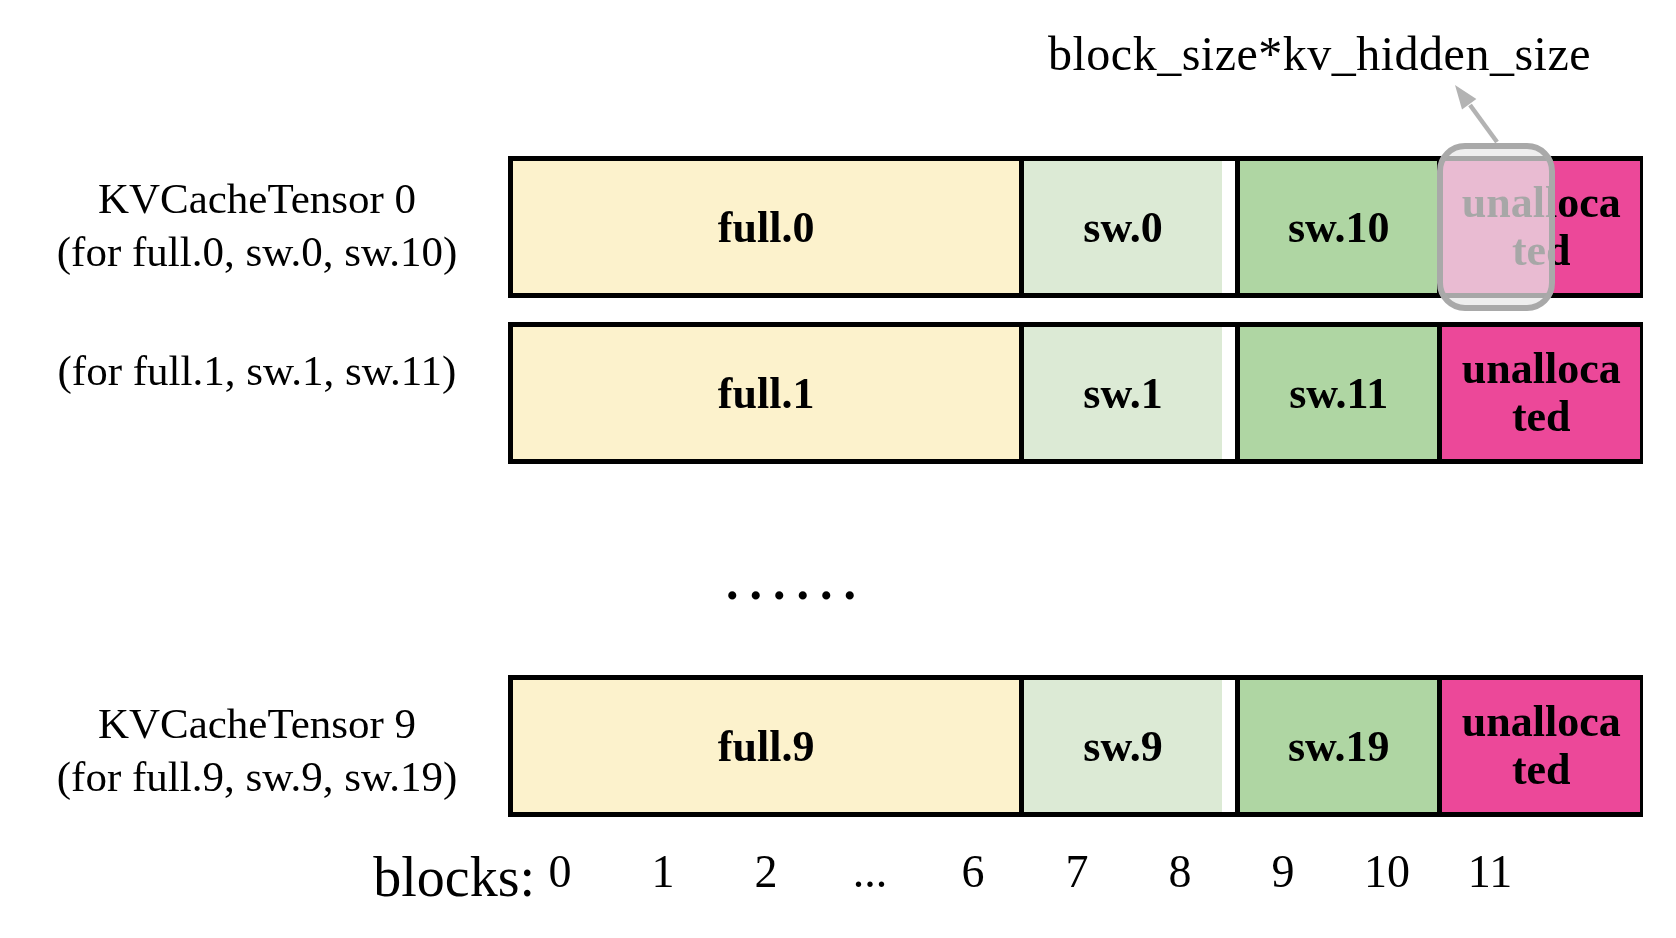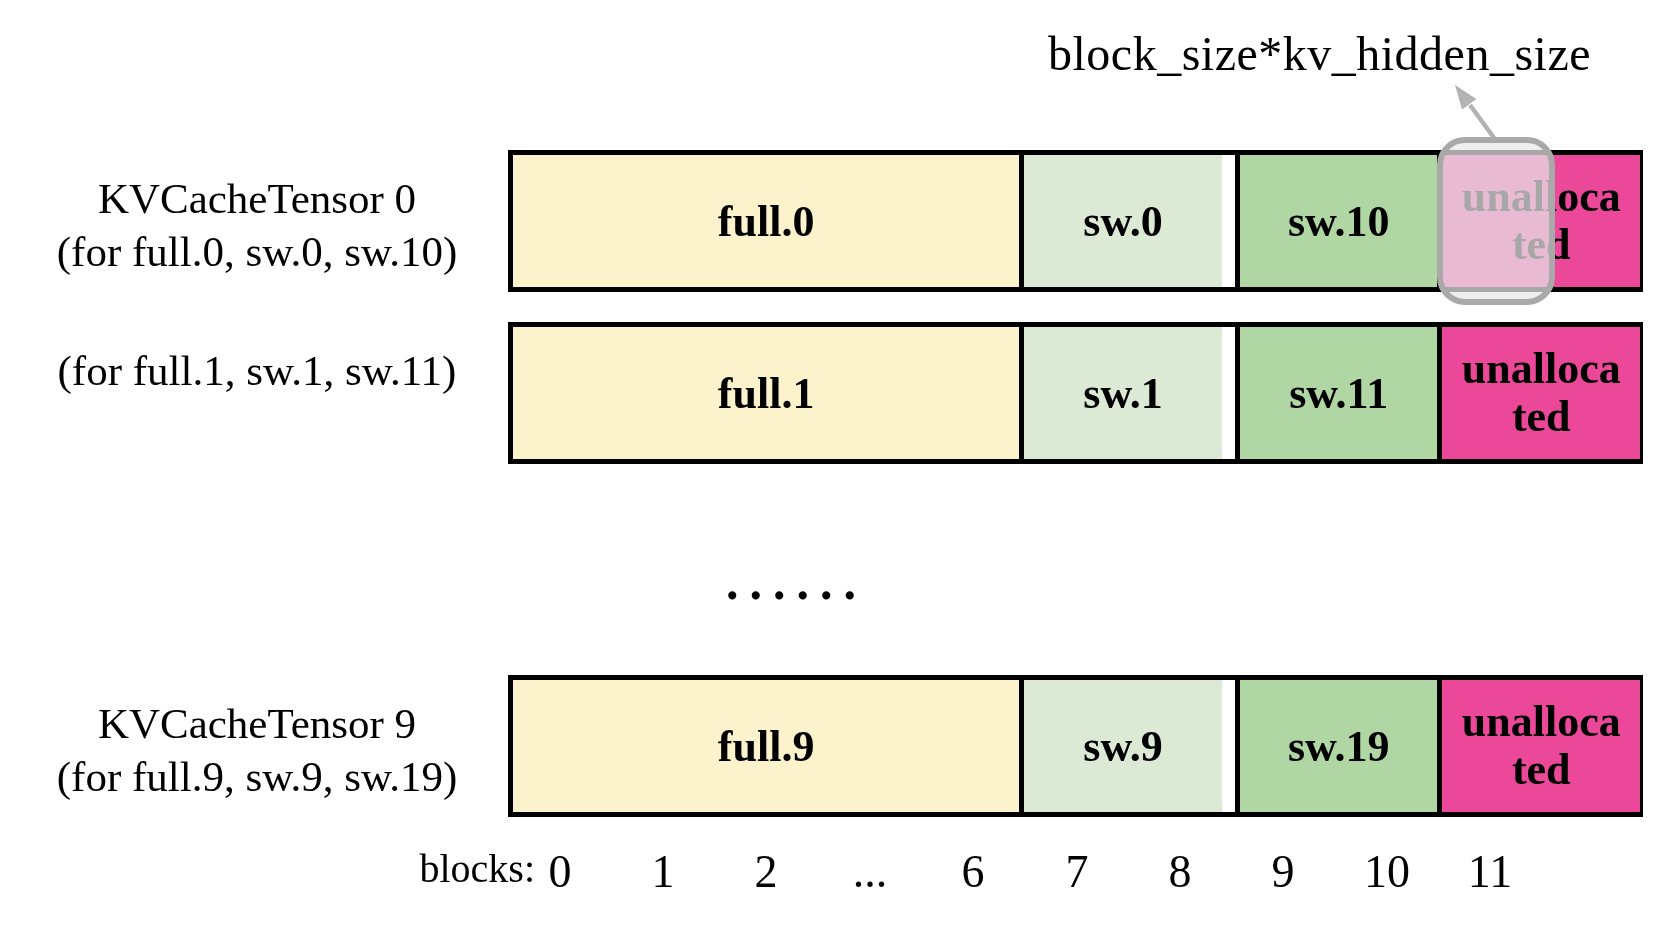--- a/index.html
+++ b/index.html
@@ -59,21 +59,21 @@
     border-radius:28px;background:var(--highlight-fill);z-index:3;
   }
   
   .mid-ellipsis{
     position:absolute;left:726px;top:553px;
     font-size:50px;font-weight:bold;letter-spacing:11px;white-space:nowrap;
   }
   
   .axis-caption{
     position:absolute;top:845px;left:298px;width:237px;
-    text-align:right;font-size:40px;
+    text-align:right;font-size:56px;
   }
   .tick{
     position:absolute;top:845px;transform:translateX(-50%);
     font-size:46px;white-space:nowrap;
   }
 </style>
 </head>
 <body>
 
 <div class="canvas">
@@ -81,21 +81,21 @@
   <div class="annotation">block_size*kv_hidden_size</div>
   <svg class="arrow-svg" viewBox="0 0 110 80">
     <line class="arrow-line" x1="67" y1="67" x2="40" y2="30"></line>
     <polygon class="arrow-head" points="25,10 46.4,24 32,34.6"></polygon>
   </svg>
 
   <div class="row-label" style="top:172px">
     <div>KVCacheTensor 0</div>
     <div>(for full.0, sw.0, sw.10)</div>
   </div>
-  <div class="tensor-row" style="top:150px">
+  <div class="tensor-row" style="top:156px">
     <div class="seg seg-full">full.0</div>
     <div class="seg seg-sw">sw.0</div>
     <div class="seg seg-sw2">sw.10</div>
     <div class="seg seg-un">unalloca
 ted</div>
     <i class="dl d1"></i>
     <i class="dl d2"></i>
     <i class="dl d3"></i>
     <i class="dl d4"></i>
     <i class="dl d6"></i>

